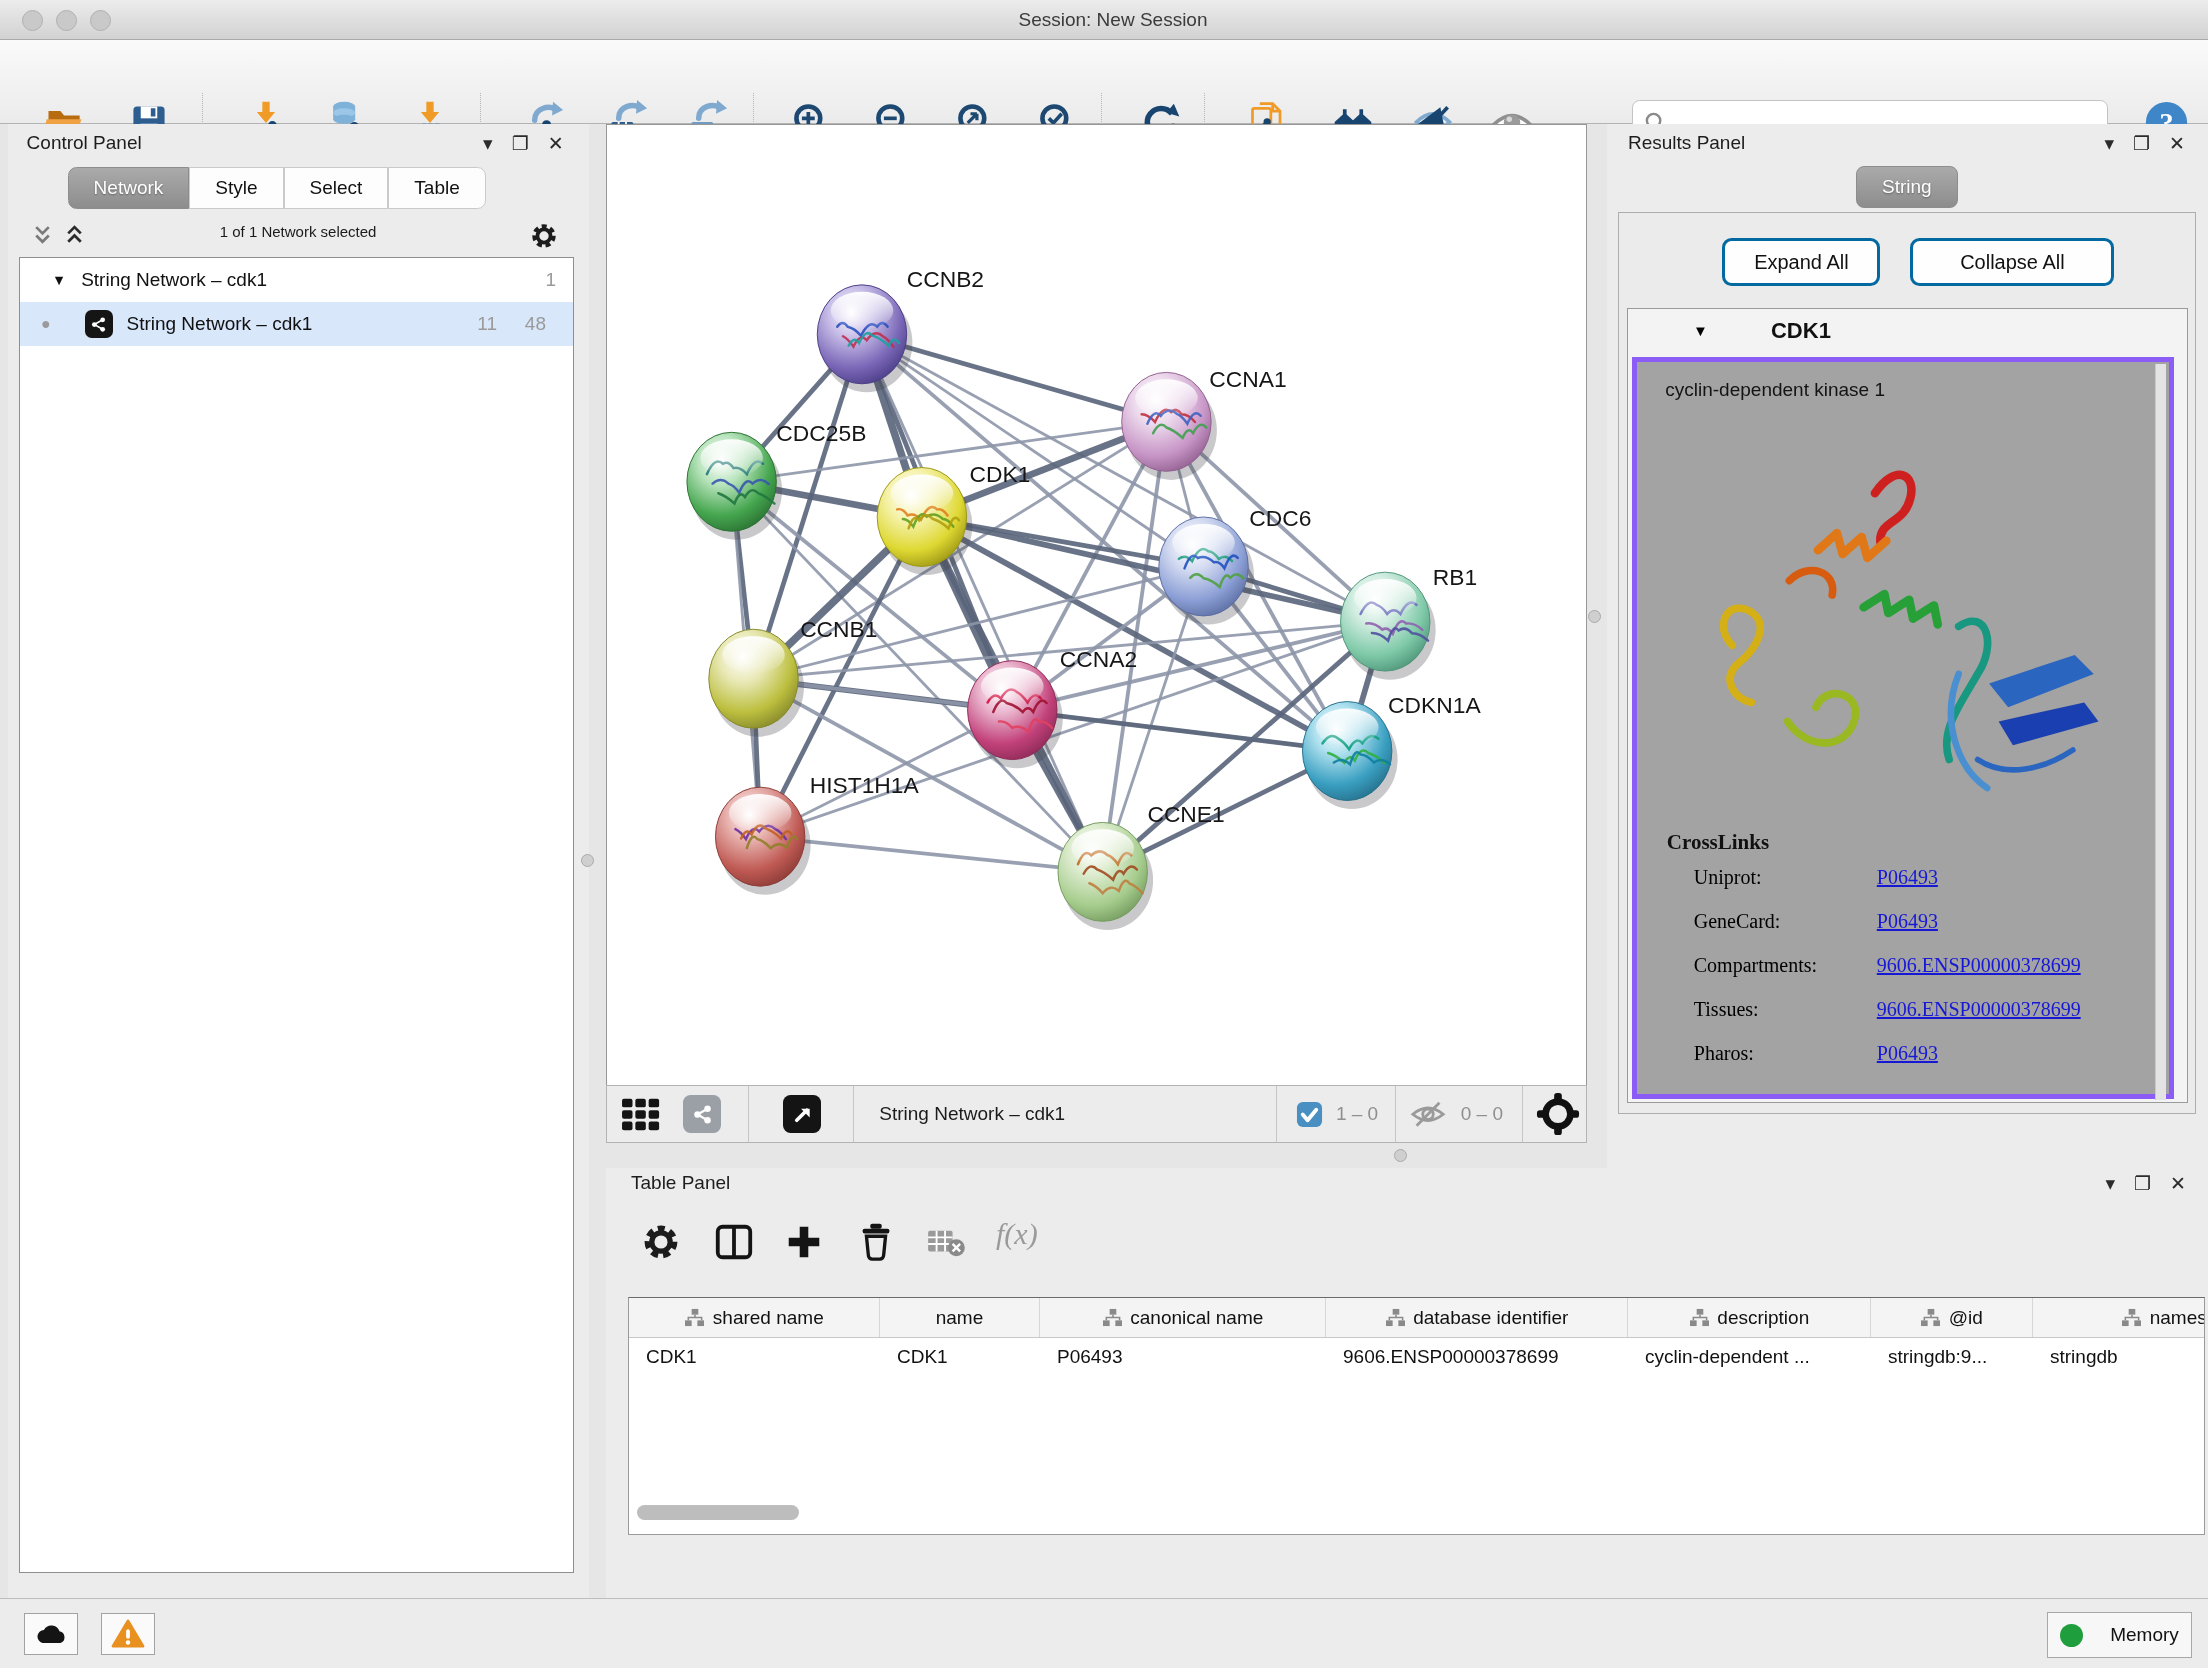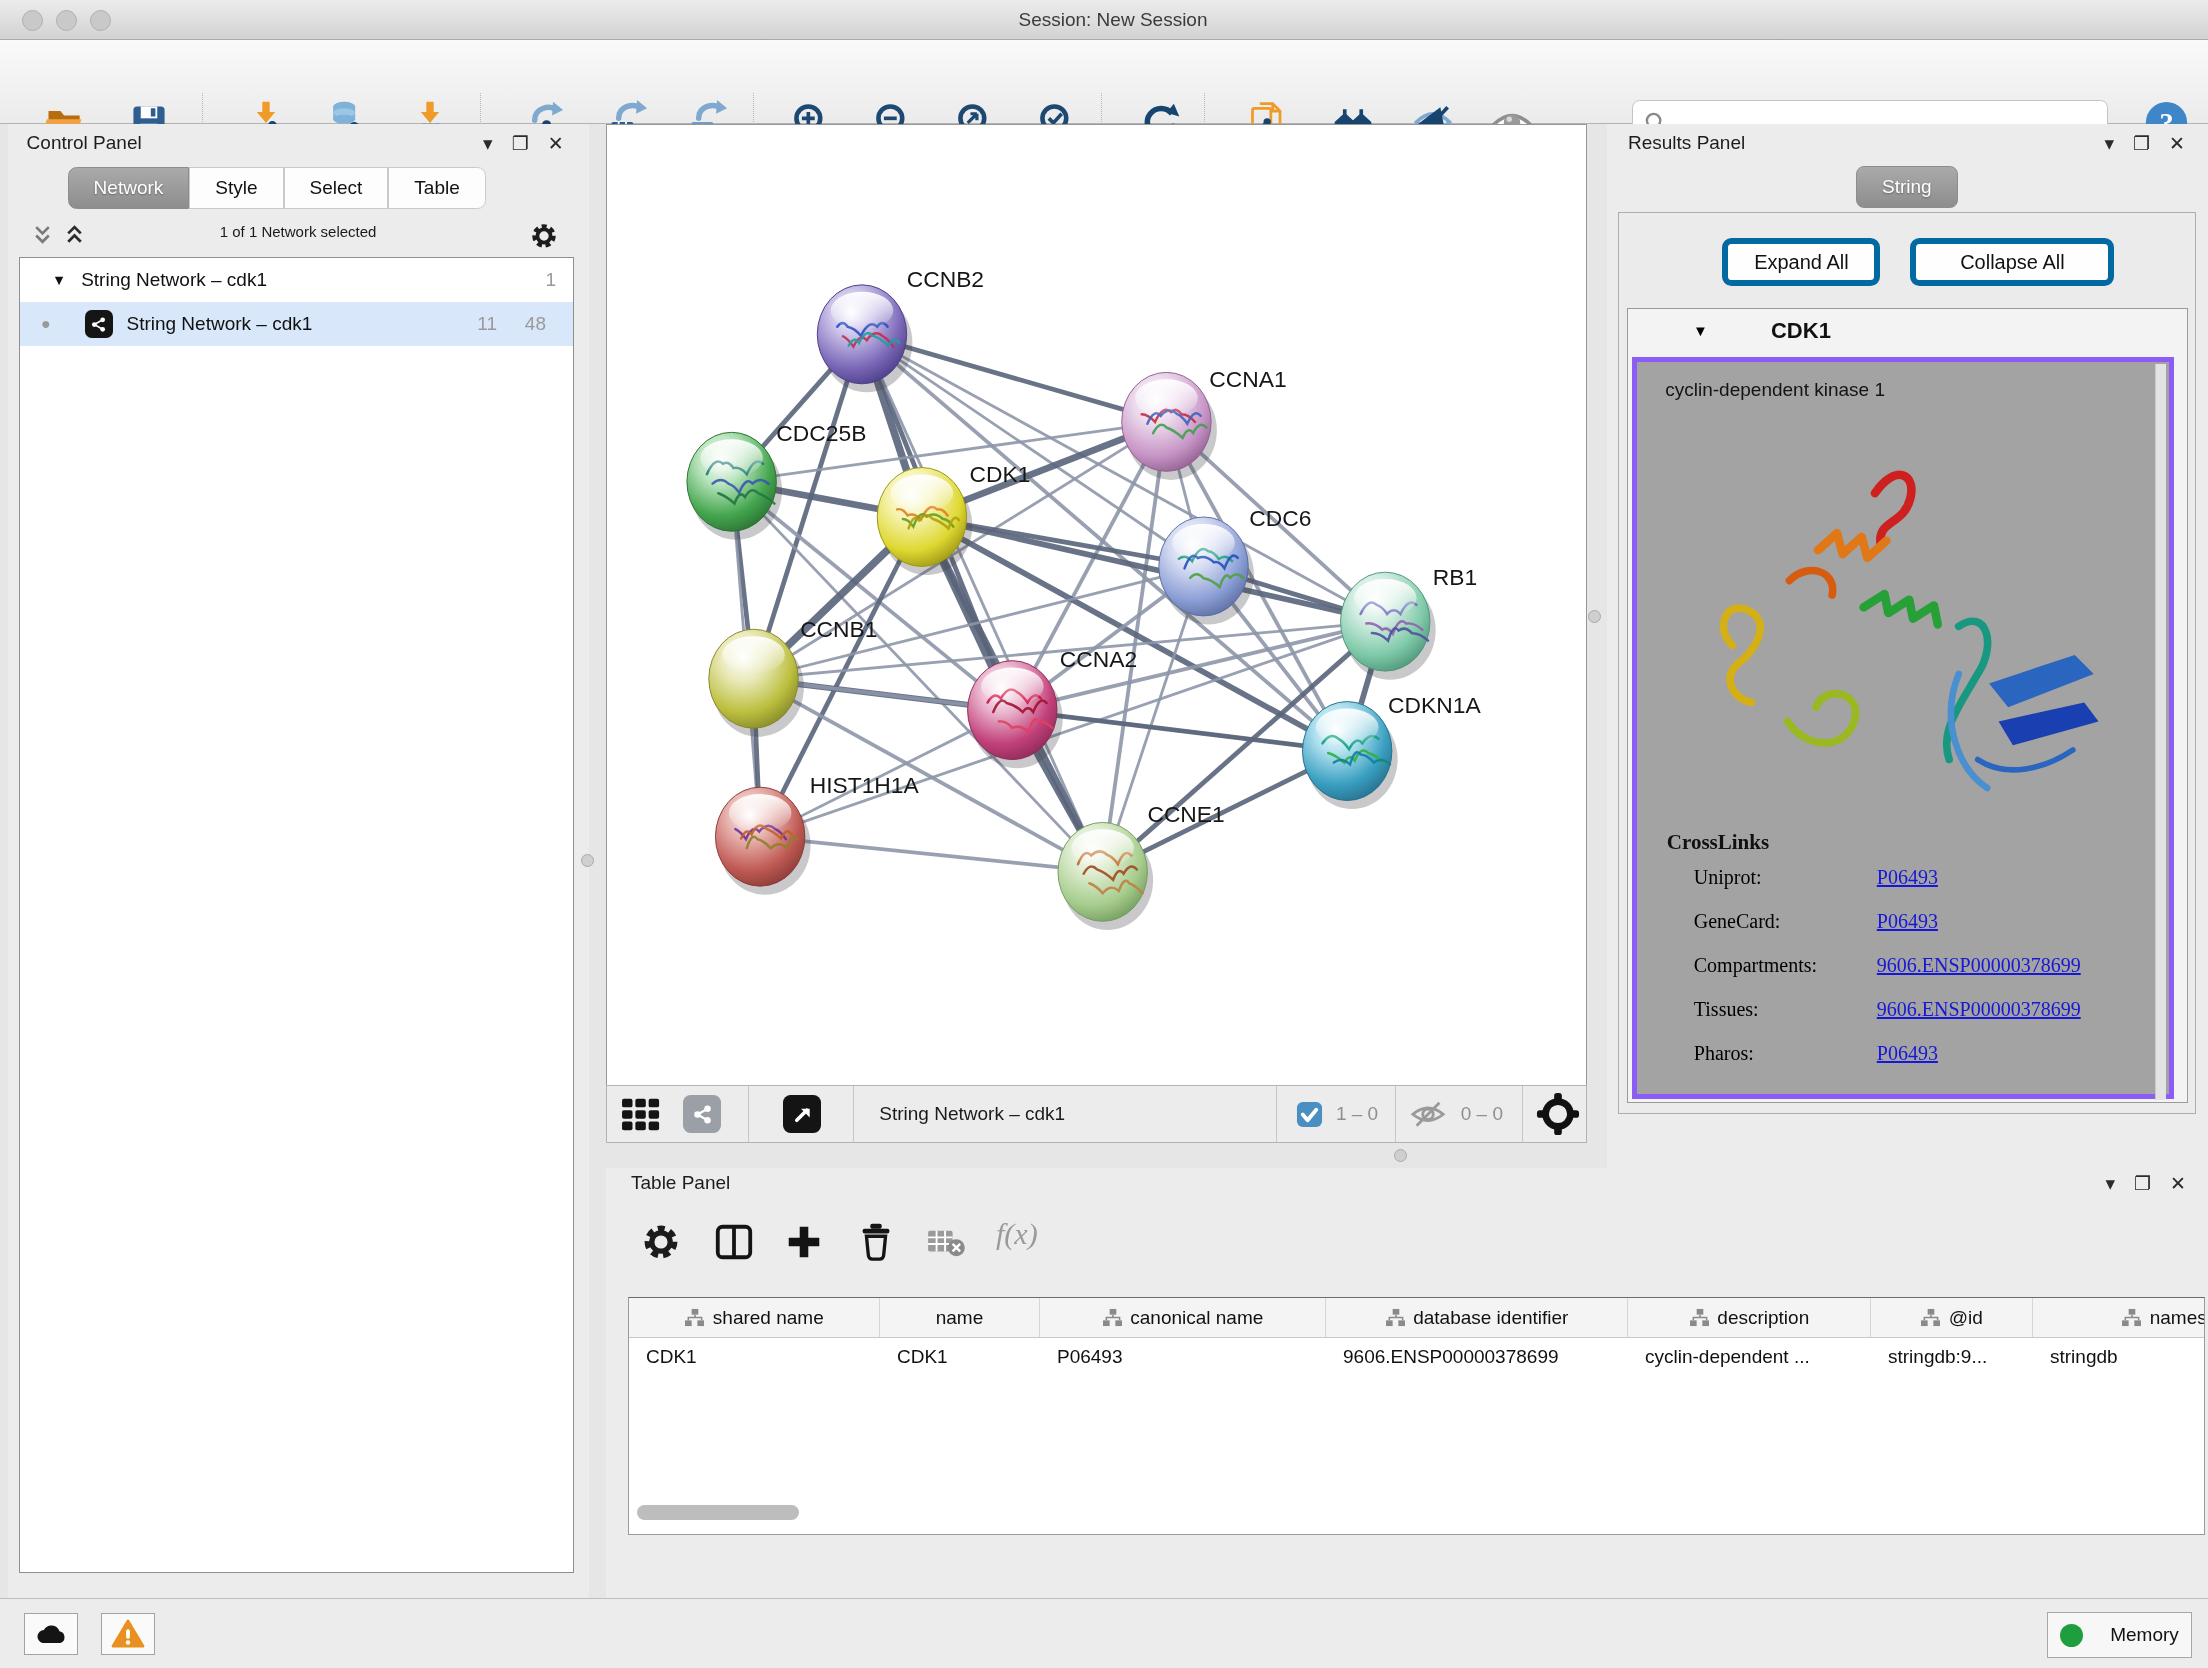--- a/index.html
+++ b/index.html
@@ -42,21 +42,21 @@
   
   #netcanvas{left:606px;top:124px;width:981px;height:962px;background:#fff;border:1px solid #979797;border-bottom:none;}
   #netfooter{left:606px;top:1085px;width:981px;height:58px;background:#ececec;border:1px solid #b3b3b3;
     display:flex;align-items:center;}
   .fsep{width:1px;height:100%;background:#c6c6c6;}
   .ftext{font-size:19px;color:#8f8f8f;}
   .splitdot{width:13.3px;height:13.3px;border-radius:50%;background:#cfcfcf;border:1px solid #aaa;}
   
   #rpanel{left:1607px;top:124px;width:601px;height:1044px;background:#ececec;}
   #r-outer{left:11.4px;top:88px;width:578px;height:902px;background:#ebebeb;border:1.9px solid #adadad;}
-  .rbtn{height:48px;background:#fefefe;border:6px solid #0369a1;border-radius:9.5px;
+  .rbtn{height:48px;background:#fefefe;border:3px solid #0369a1;border-radius:9.5px;
     display:inline-flex;align-items:center;justify-content:center;font-size:20px;color:#111;}
   #r-section{left:7.6px;top:95px;width:561px;height:795px;border:1px solid #9a9a9a;background:#f3f3f3;}
   #r-body{left:3.8px;top:48px;width:542px;height:742px;background:#a3a3a3;border:5px solid #8b5cf6;}
   .xl-serif{font-family:"Liberation Serif",serif;}
   .xlrow{position:relative;height:44px;font-size:20px;}
   .xlrow a{color:#1717d6;text-decoration:underline;}
   
   #tpanel{left:606px;top:1168px;width:1603px;height:430px;background:#ececec;}
   #ttable{left:22px;top:129px;width:1577px;height:238px;background:#fff;border:1px solid #9a9a9a;
     border-top:1.9px solid #6a6a6a;overflow:hidden;}

